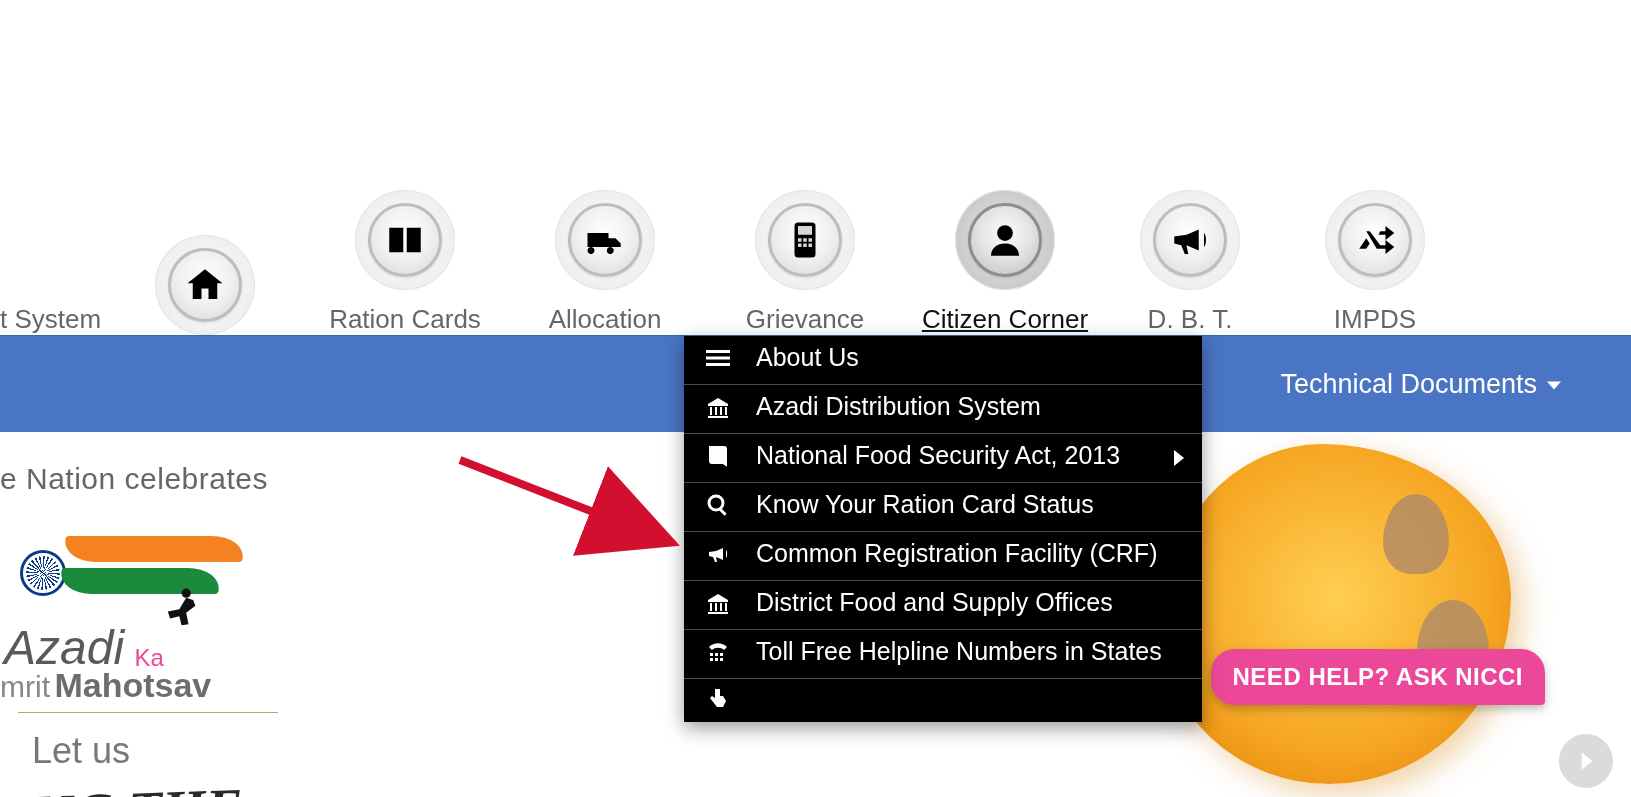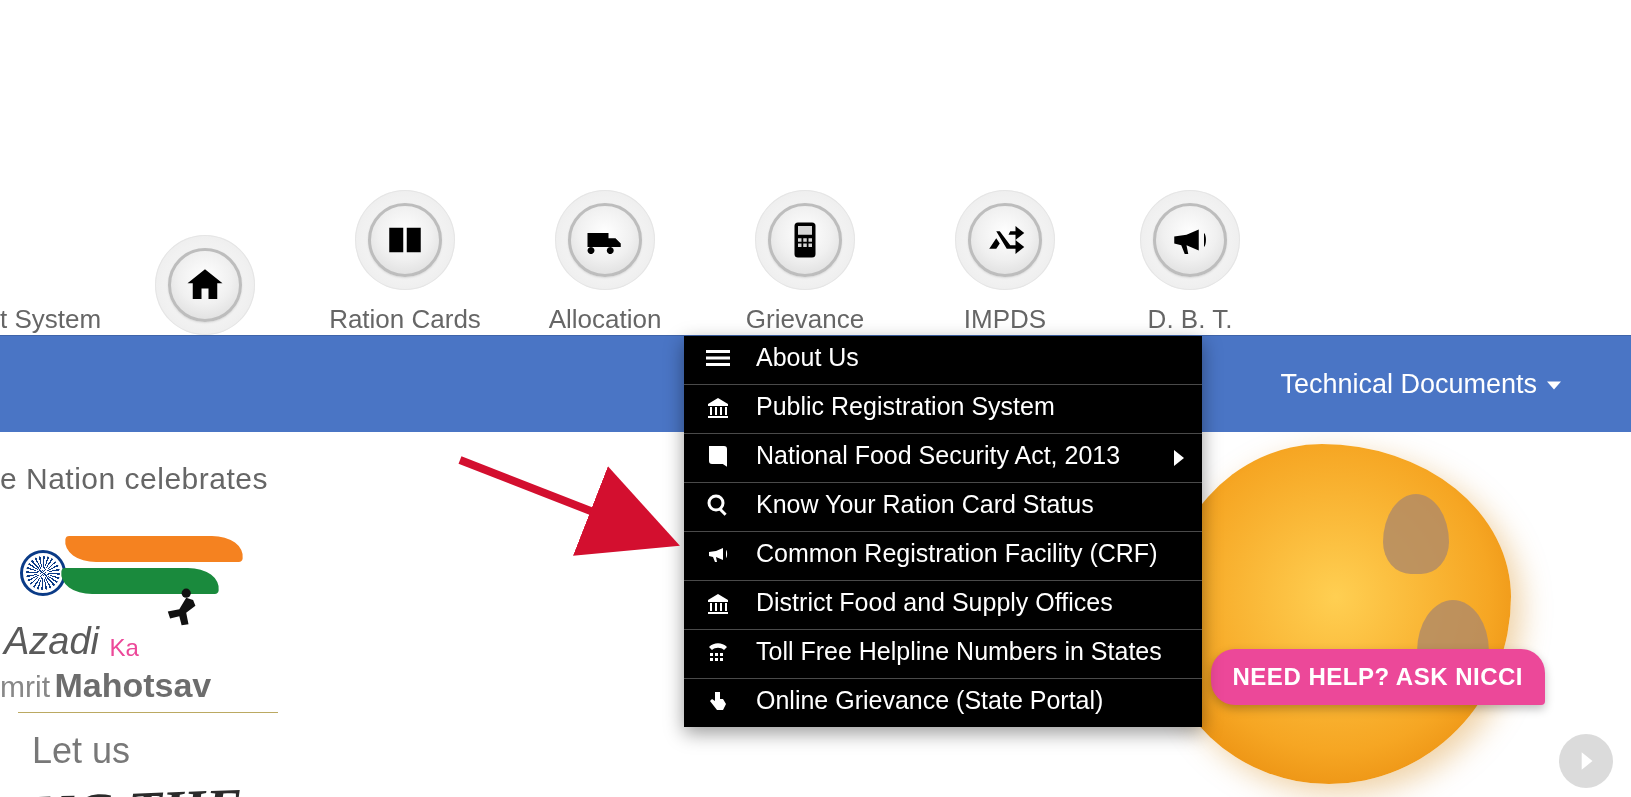--- a/index.html
+++ b/index.html
@@ -138,21 +138,21 @@
   .flag-green {
     position:absolute; left:60px; top:66px; width:160px; height:26px;
     background:#1a8a3d; border-radius:6px 60px 6px 60px / 6px 40px 6px 40px;
     transform: skewX(-8deg);
   }
   .runner {
     position:absolute; left:154px; top:84px; width:46px; height:58px;
   }
   .runner svg { width:100%; height:100%; }
   .azadi-text { position:absolute; left:4px; top:118px; }
-  .azadi-main { font-size:38px; color:#5a5a5a; font-style:italic; font-weight:500; display:inline;}
+  .azadi-main { font-size:48px; color:#5a5a5a; font-style:italic; font-weight:500; display:inline;}
   .azadi-sub  { font-size:24px; color:#ec4899; display:inline; margin-left:6px; position:relative; top:2px;}
   .mrit { position:absolute; left:0px; top:164px; }
   .mrit-main { font-size:30px; color:#888; display:inline; }
   .mrit-strong { font-size:34px; color:#6d6d6d; font-weight:600; display:inline; }
   .underline {
     position:absolute; left:18px; top:210px; width:260px; border-top:1px solid #bba962;
   }
   .letus {
     position:absolute; left:32px; top:228px; font-size:36px; color:#787878;
     font-family: "Trebuchet MS", Arial, sans-serif;
@@ -294,41 +294,52 @@
             <rect x="14" y="11" width="2" height="2" fill="#d7d7d7"></rect>
             <rect x="8" y="14" width="2" height="2" fill="#d7d7d7"></rect>
             <rect x="11" y="14" width="2" height="2" fill="#d7d7d7"></rect>
             <rect x="14" y="14" width="2" height="2" fill="#d7d7d7"></rect>
           </svg>
       </div>
     </div>
     <span class="nav-label">Grievance</span>
   </div>
 
+  <div class="nav-item active">
+    <div class="nav-icon-outer">
+      <div class="nav-icon-inner">
+        <svg viewBox="0 0 24 24">
+            <circle cx="12" cy="8" r="4.5"></circle>
+            <path d="M4 21c0-4.4 3.6-7 8-7s8 2.6 8 7z"></path>
+          </svg>
+      </div>
+    </div>
+    <span class="nav-label">Citizen Corner</span>
+  </div>
+
+  <div class="nav-item" style="width:170px">
+    <div class="nav-icon-outer">
+      <div class="nav-icon-inner">
+        <svg viewBox="0 0 24 24">
+            <path d="M3 10v4l4 1 2 5h2l-1-5 7 3V6l-7 3-7 1zM20 8c1.5 1 1.5 7 0 8z"></path>
+          </svg>
+      </div>
+    </div>
+    <span class="nav-label">D. B. T.</span>
+  </div>
 
   <div class="nav-item">
     <div class="nav-icon-outer">
       <div class="nav-icon-inner">
         <svg viewBox="0 0 24 24">
             <path d="M3 7h4l6 10h5v3l5-4-5-4v3h-3L9 7zM3 17h4l2-3-2-3-4 6zM15 7h3V4l5 4-5 4V9h-4z"></path>
           </svg>
       </div>
     </div>
     <span class="nav-label">IMPDS</span>
-  </div>
-
-  <div class="nav-item" style="width:170px">
-    <div class="nav-icon-outer">
-      <div class="nav-icon-inner">
-        <svg viewBox="0 0 24 24">
-            <path d="M3 10v4l4 1 2 5h2l-1-5 7 3V6l-7 3-7 1zM20 8c1.5 1 1.5 7 0 8z"></path>
-          </svg>
-      </div>
-    </div>
-    <span class="nav-label">D. B. T.</span>
   </div>
 </div>
 
 <div class="blue-bar">
   <div class="blue-right-link">
     <span>Technical Documents</span>
     <span class="caret-down"></span>
   </div>
 </div>
 
@@ -380,21 +391,21 @@
         </svg>
     </span>
     <span>About Us</span>
   </div>
   <div class="dd-item">
     <span class="dd-icon">
       <svg viewBox="0 0 24 24">
           <path d="M2 9l10-6 10 6v2H2zM4 12h2v8H4zm5 0h2v8H9zm5 0h2v8h-2zm5 0h2v8h-2zM2 21h20v2H2z"></path>
         </svg>
     </span>
-    <span>Public Registration System</span>
+    <span>Azadi Distribution System</span>
   </div>
   <div class="dd-item">
     <span class="dd-icon">
       <svg viewBox="0 0 24 24">
           <path d="M4 3h14a2 2 0 0 1 2 2v16l-3-2H6a2 2 0 0 1-2-2zM7 7h10M7 11h10" stroke="#fff" stroke-width="2" fill="#fff"></path>
         </svg>
     </span>
     <span>National Food Security Act, 2013</span>
     <span class="dd-caret"></span>
   </div>
@@ -430,21 +441,20 @@
         </svg>
     </span>
     <span>Toll Free Helpline Numbers in States</span>
   </div>
   <div class="dd-item">
     <span class="dd-icon">
       <svg viewBox="0 0 24 24">
           <path d="M9 3v9L6 10l-2 2 7 9h6l3-6-3-5h-3V3z"></path>
         </svg>
     </span>
-    <span>Online Grievance (State Portal)</span>
   </div>
 </div>
 
 <svg class="red-arrow" width="240" height="130">
   <defs>
     <marker id="ah" markerWidth="14" markerHeight="14" refX="10" refY="6" orient="auto">
       <path d="M0 0 L12 6 L0 12 z" fill="#d30f2f"></path>
     </marker>
   </defs>
   <line x1="10" y1="10" x2="215" y2="90" stroke="#d30f2f" stroke-width="8" marker-end="url(#ah)"></line>

